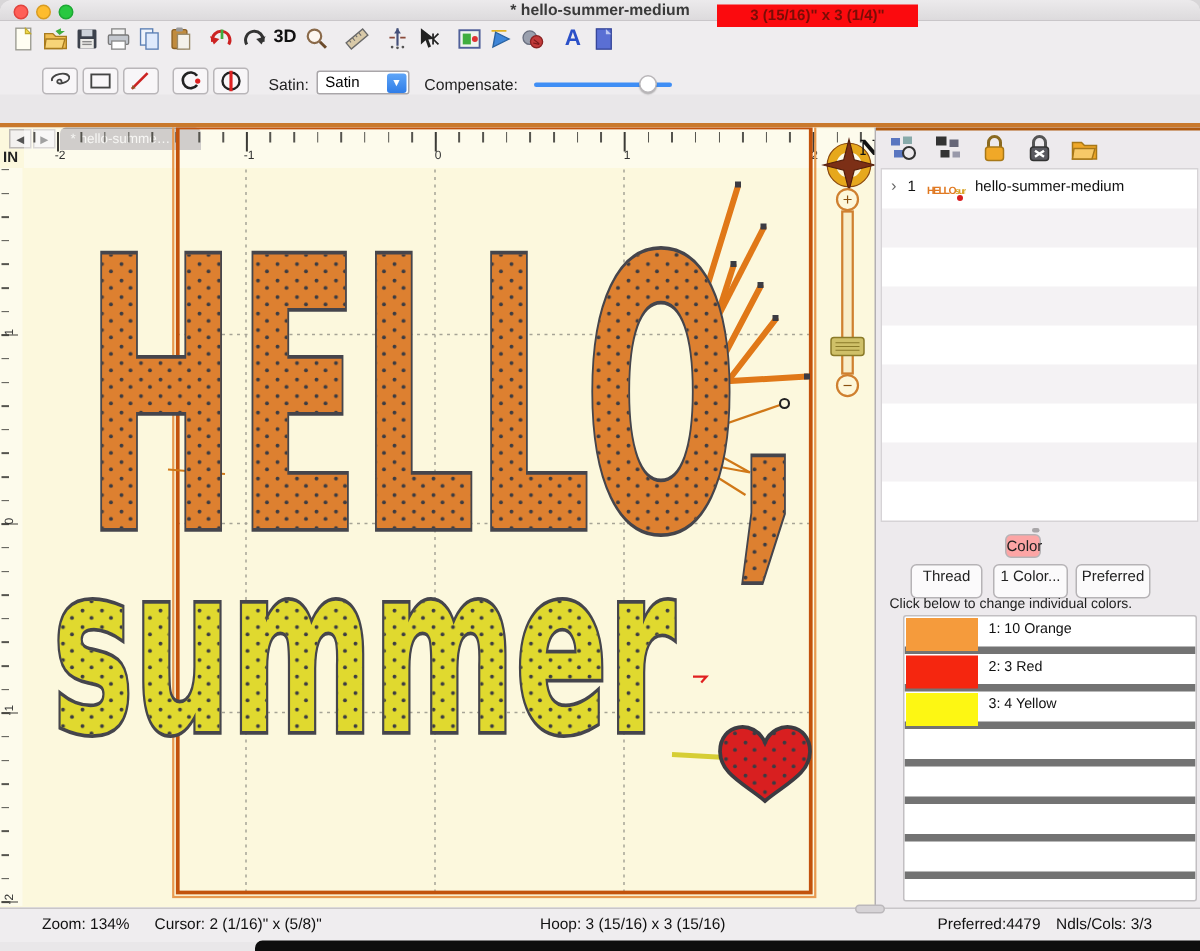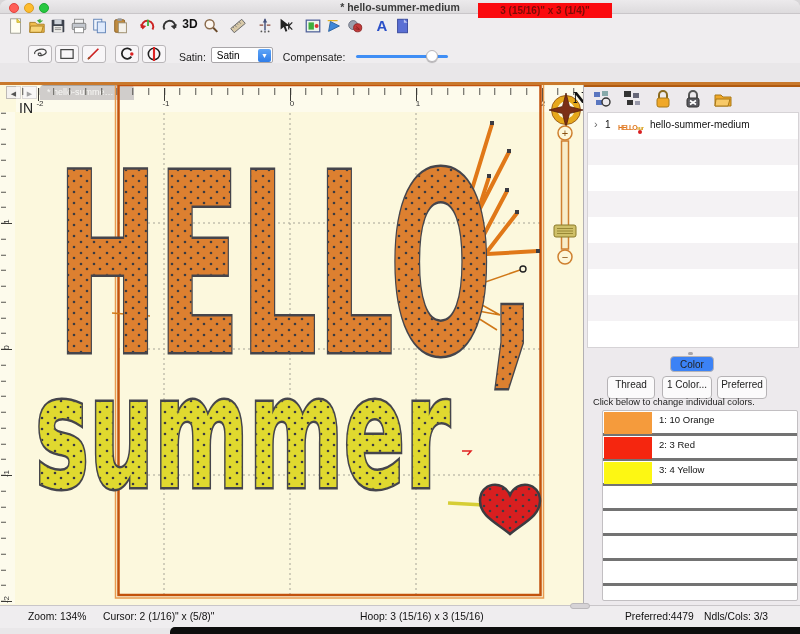--- a/index.html
+++ b/index.html
@@ -47,47 +47,47 @@
     background:repeating-linear-gradient(90deg,#55544e 0 1px,transparent 1px 15.75px);background-position-x:6.25px;}
   .ruler-top .major{position:absolute;left:0;right:0;top:2px;height:13px;
     background:repeating-linear-gradient(90deg,#3c3b36 0 1px,transparent 1px 126px);background-position-x:22px;}
   .rt-lab{position:absolute;top:13px;width:16px;text-align:center;font-size:8px;color:#333;}
   .ruler-left{position:absolute;left:0;top:27px;width:15px;height:492px;background:rgba(255,255,255,.45);}
   .ruler-left .minor{position:absolute;top:0;bottom:0;left:1px;width:5px;
     background:repeating-linear-gradient(180deg,#55544e 0 1px,transparent 1px 15.75px);background-position-y:0.75px;}
   .ruler-left .major{position:absolute;top:0;bottom:0;left:1px;width:11px;
     background:repeating-linear-gradient(180deg,#3c3b36 0 1px,transparent 1px 126px);background-position-y:111px;}
   .rl-lab{position:absolute;left:-1px;width:14px;text-align:center;font-size:8px;color:#333;transform:rotate(-90deg);}
-  .ruler-unit{position:absolute;left:19px;top:15px;font-size:14px;font-weight:normal;color:#222;}
+  .ruler-unit{position:absolute;left:2px;top:15px;font-size:10px;font-weight:bold;color:#222;}
   .design-svg{position:absolute;left:0;top:0;width:583px;height:520px;z-index:5;}
   
   .rpanel{position:absolute;left:584px;top:85px;width:216px;height:520px;background:#edeaed;}
   .rpanel .topline{position:absolute;left:0;top:0;width:216px;height:2px;background:#b05a10;}
   .rp-icons{position:absolute;left:8px;top:4px;display:flex;gap:8px;}
   .rp-icon{width:22px;height:20px;display:flex;align-items:center;justify-content:center;}
   .objlist{position:absolute;left:3px;top:27px;width:210px;border:1px solid #d6d3d6;background:#fff;}
   .objrow{height:26px;position:relative;}
   .objrow.alt{background:#f4f2f4;}
   .obj-disc{position:absolute;left:6px;top:5px;font-size:11px;color:#666;}
   .obj-idx{position:absolute;left:17px;top:6px;font-size:10px;color:#111;}
   .obj-thumb{position:absolute;left:30px;top:3px;width:26px;height:20px;overflow:hidden;}
   .obj-thumb .t1{font-size:7px;font-weight:bold;color:#e07820;line-height:8px;letter-spacing:-1px;}
   .obj-thumb .t2{font-size:6px;font-weight:bold;color:#d8a020;line-height:7px;letter-spacing:-1px;}
   .obj-thumb .dot{position:absolute;right:2px;bottom:2px;width:4px;height:4px;background:#d81f20;border-radius:50%;}
   .obj-label{position:absolute;left:62px;top:6px;font-size:10px;color:#111;}
   .splitter{position:absolute;left:0;top:264px;width:216px;height:8px;}
   .splitter .dot{position:absolute;left:104px;top:3px;width:5px;height:3px;background:#a9a6a9;border-radius:2px;}
-  .color-tab{position:absolute;left:86px;top:271px;width:44px;height:16px;background:#3b82f6;border:1px solid #b6b3b6;
+  .color-tab{position:absolute;left:86px;top:271px;width:24px;height:16px;background:#fca5a5;border:1px solid #b6b3b6;
     border-radius:4px;font-size:10px;text-align:center;line-height:15px;color:#222;box-sizing:border-box;}
   .cbtn{position:absolute;top:291px;height:23px;background:#fbfafb;border:1px solid #b6b3b6;border-radius:4px;
     font-size:10px;text-align:center;line-height:16px;color:#222;box-sizing:border-box;}
   .caption{position:absolute;left:9px;top:312px;font-size:9.3px;color:#222;}
   .colorlist{position:absolute;left:18px;top:325px;width:194px;height:189px;background:#fff;
     border:1px solid #c2bfc2;border-radius:2px;overflow:hidden;}
-  .crow{position:relative;height:25px;border-bottom:3px solid #737373;box-sizing:border-box;}
+  .crow{position:relative;height:25px;border-bottom:5px solid #737373;box-sizing:border-box;}
   .crow .sw{position:absolute;left:1px;top:1px;width:48px;height:22px;}
   .crow .cl{position:absolute;left:56px;top:3px;font-size:9.5px;color:#111;}
   
   .bottombar{position:absolute;left:0;top:605px;width:800px;height:22px;background:#efedef;border-top:1px solid #c9c6c9;}
   .bb{position:absolute;top:5px;font-size:10.3px;color:#111;white-space:nowrap;}
   .size-alert{position:absolute;left:478px;top:3px;width:134px;height:15px;background:#fb0a0e;
     color:#7a0d06;font-size:10px;font-weight:bold;text-align:center;line-height:15px;}
   .dock-strip{position:absolute;left:170px;top:627px;width:630px;height:7px;background:#0d0d0d;border-top-left-radius:5px;}
   .grip{position:absolute;left:570px;top:603px;width:20px;height:6px;background:#d6d3d6;border:1px solid #bbb8bb;
     border-radius:3px;box-sizing:border-box;}

